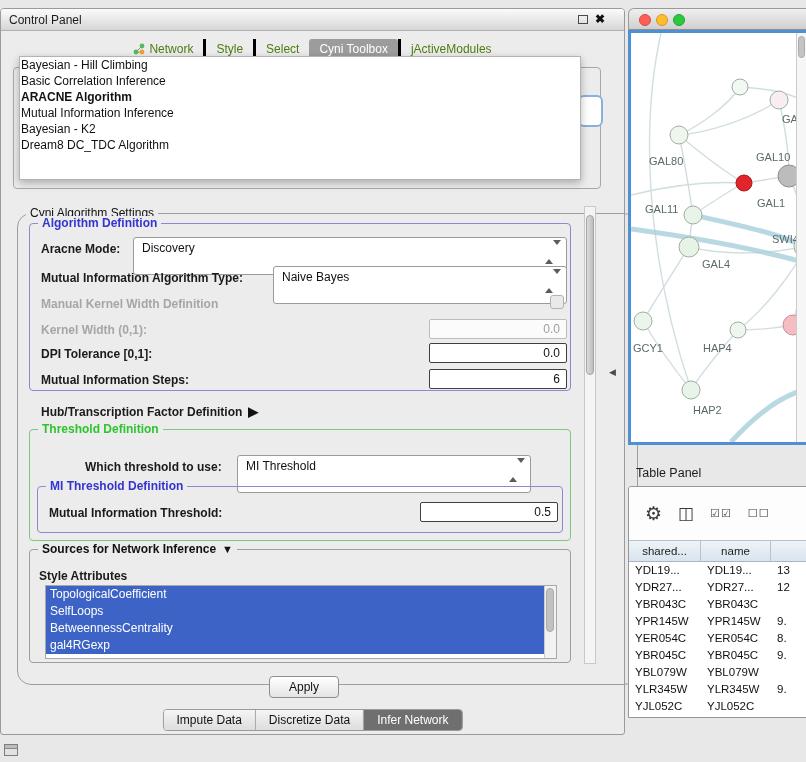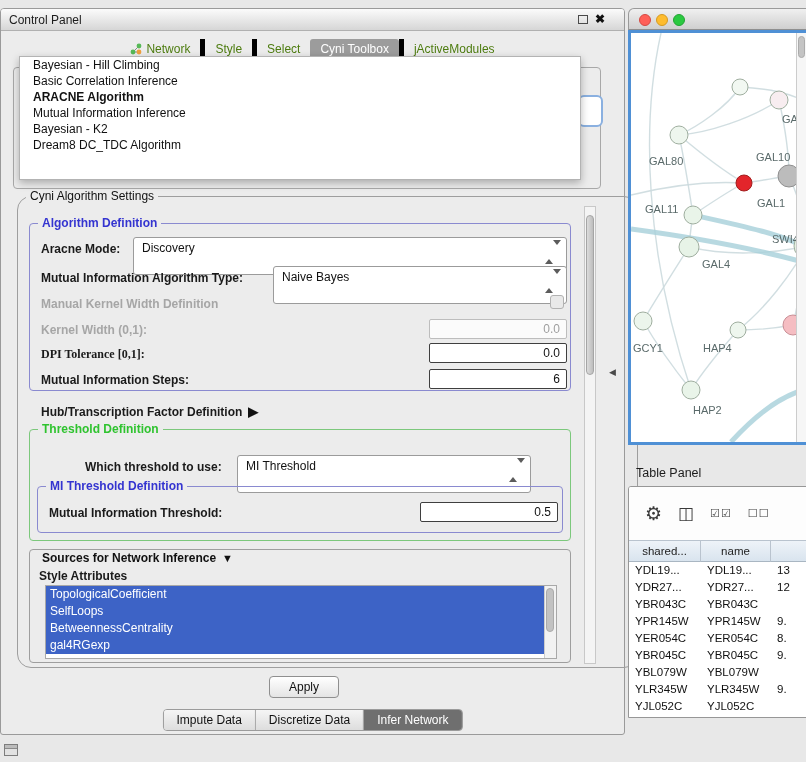--- a/index.html
+++ b/index.html
@@ -12,44 +12,44 @@
     background:#ececec; border:1px solid #9a9a9a; border-radius:4px 4px 3px 3px; }
   .cp-titlebar { position:absolute; left:0; top:0; width:100%; height:22px;
     background:linear-gradient(#fbfbfb,#d6d6d6); border-bottom:1px solid #b0b0b0;
     border-radius:3px 3px 0 0; }
   .cp-title { position:absolute; left:8px; top:4px; font-size:12px; color:#1c1c1c; }
   .cp-float { position:absolute; left:577px; top:6px; width:10px; height:9px; border:1.5px solid #4a4a4a; background:transparent; }
   .cp-close { position:absolute; left:594px; top:3px; font-size:12px; font-weight:bold; color:#111; }
 
   .cp-tabs { position:absolute; top:30px; left:0; right:0; display:flex; justify-content:center; }
   .cp-tab { display:flex; align-items:center; gap:4px; padding:3px 10px; font-size:12px; color:#4d7c0f; }
-  .cp-tab + .cp-tab { border-left:5px solid #000000; }
+  .cp-tab + .cp-tab { border-left:3px solid #000000; }
   .cp-tab.selected { background:#9c9c9c; color:#fff; border-radius:3px; border-left:none; }
 
   
   #algo-select-box { position:absolute; left:12px; top:58px; width:588px; height:122px;
     border:1px solid #a8a8a8; border-radius:4px; z-index:5; }
   #combo-fragment { position:absolute; left:577px; top:86px; width:25px; height:32px;
     border:2px solid #8ab0e0; border-radius:6px; background:#fff; z-index:40; }
 
   
   #algo-popup { position:absolute; left:18px; top:47px; width:562px; height:124px;
     background:#fff; border:1px solid #b3b3b3; box-shadow:0 3px 8px rgba(0,0,0,.28);
     z-index:60; font-size:12px; overflow:hidden; }
   .algo-placeholder { text-align:center; color:#b5b5b5; padding-top:7px; height:26px; }
-  .algo-item { line-height:16px; padding-left:13px; color:#111; white-space:nowrap; }
+  .algo-item { line-height:16px; padding-left:1px; color:#111; white-space:nowrap; }
   .algo-item.hl { font-weight:bold; }
 
   
   .group { position:absolute; border:1px solid #9e9e9e; border-radius:4px; }
   .gtitle { position:absolute; top:-8px; left:8px; background:#ececec; padding:0 4px;
     font-size:12px; color:#111; white-space:nowrap; }
   .gtitle.t-blue { color:#3434d0; font-weight:bold; }
   .gtitle.t-green { color:#2fc32f; font-weight:bold; }
-  #settings-group { left:16px; top:187px; width:621px; height:472px;border-radius:14px; }
+  #settings-group { left:16px; top:204px; width:621px; height:472px;border-radius:14px; }
   #algdef-group   { left:28px; top:214px; width:542px; height:168px; border-color:#8a8ad0; }
   #threshold-group{ left:28px; top:420px; width:542px; height:112px; border-color:#7cc87c; }
   #mithr-group    { left:36px; top:477px; width:526px; height:47px;  border-color:#8a8ad0; }
   #sources-group  { left:28px; top:540px; width:542px; height:114px; }
 
   .lbl { position:absolute; font-size:12px; font-weight:bold; color:#1a1a1a; white-space:nowrap; }
   .lbl.disabled { color:#a6a6a6; }
 
   .combo { position:absolute; height:38px; background:#fff; border:1px solid #9b9b9b;
     border-radius:3px; font-size:12px; line-height:20px; padding:0 22px 0 8px; color:#111; }
@@ -221,21 +221,21 @@
       <span>Naive Bayes</span>
       <span class="arrows"><span class="arr-up"></span><span class="arr-dn"></span></span>
     </div>
 
     <span class="lbl disabled" style="left:40px; top:288px;">Manual Kernel Width Definition</span>
     <span class="checkbox" style="left:549px; top:286px;"></span>
 
     <span class="lbl disabled" style="left:40px; top:314px;">Kernel Width (0,1):</span>
     <input class="field disabled" style="left: 428px; top: 310px;" value="0.0">
 
-    <span class="lbl" style="left:40px; top:338px;font-family:Liberation Serif, serif;">DPI Tolerance [0,1]:</span>
+    <span class="lbl" style="left:40px; top:338px;">DPI Tolerance [0,1]:</span>
     <input class="field" style="left: 428px; top: 334px;" value="0.0">
 
     <span class="lbl" style="left:40px; top:364px;">Mutual Information Steps:</span>
     <input class="field" style="left: 428px; top: 360px;" value="6">
 
     <span class="lbl" style="left:40px; top:395px;">
       <span>Hub/Transcription Factor Definition</span><span class="tri" style="font-size:13px;">▶</span>
     </span>
 
     <div class="group" id="threshold-group">
@@ -247,21 +247,21 @@
       <span class="arrows"><span class="arr-up"></span><span class="arr-dn"></span></span>
     </div>
 
     <div class="group" id="mithr-group">
       <span class="gtitle t-blue">MI Threshold Definition</span>
     </div>
     <span class="lbl" style="left:48px; top:497px;">Mutual Information Threshold:</span>
     <input class="field" style="left: 419px; top: 493px; padding-left: 34px;" value="0.5">
 
     <div class="group" id="sources-group">
-      <span class="gtitle" style="font-weight:bold;margin-top:9px;">
+      <span class="gtitle" style="font-weight:bold;">
         <span>Sources for Network Inference</span><span class="tri">▼</span>
       </span>
     </div>
     <span class="lbl" style="left:38px; top:560px;">Style Attributes</span>
     <div id="attr-list">
       <div id="attr-items">
           <div class="attr-item">TopologicalCoefficient</div>
           <div class="attr-item">SelfLoops</div>
           <div class="attr-item">BetweennessCentrality</div>
           <div class="attr-item">gal4RGexp</div>

